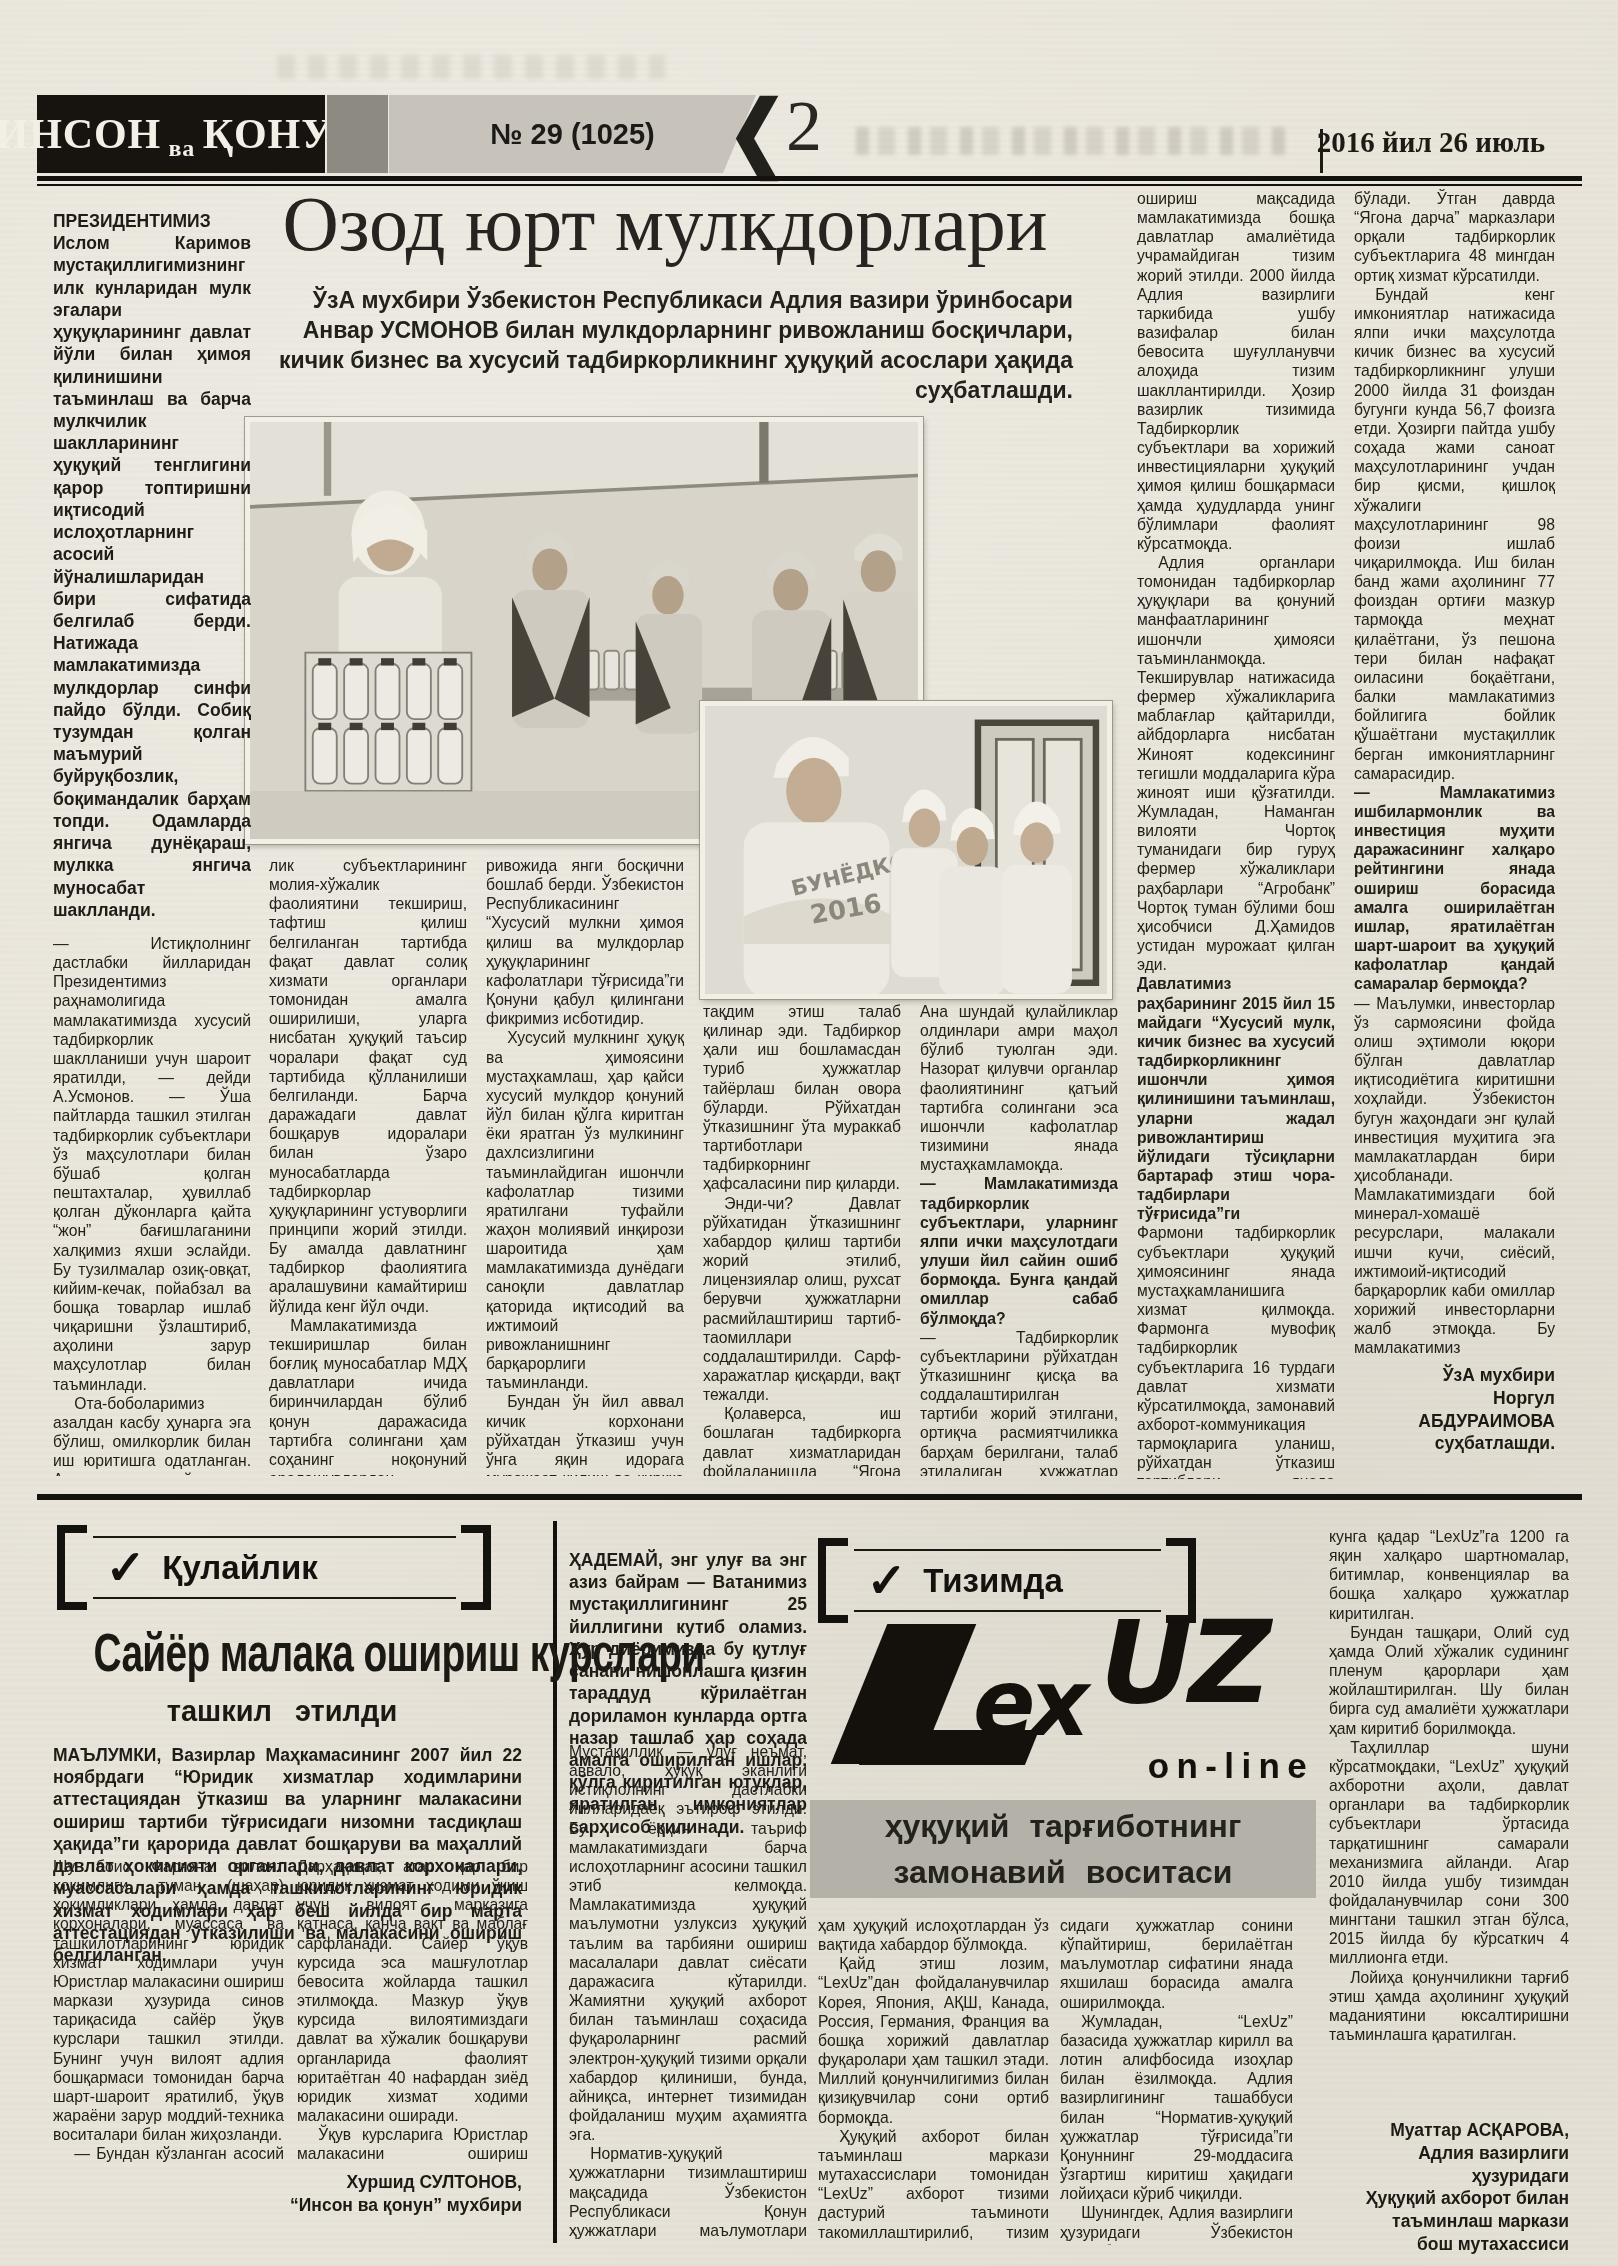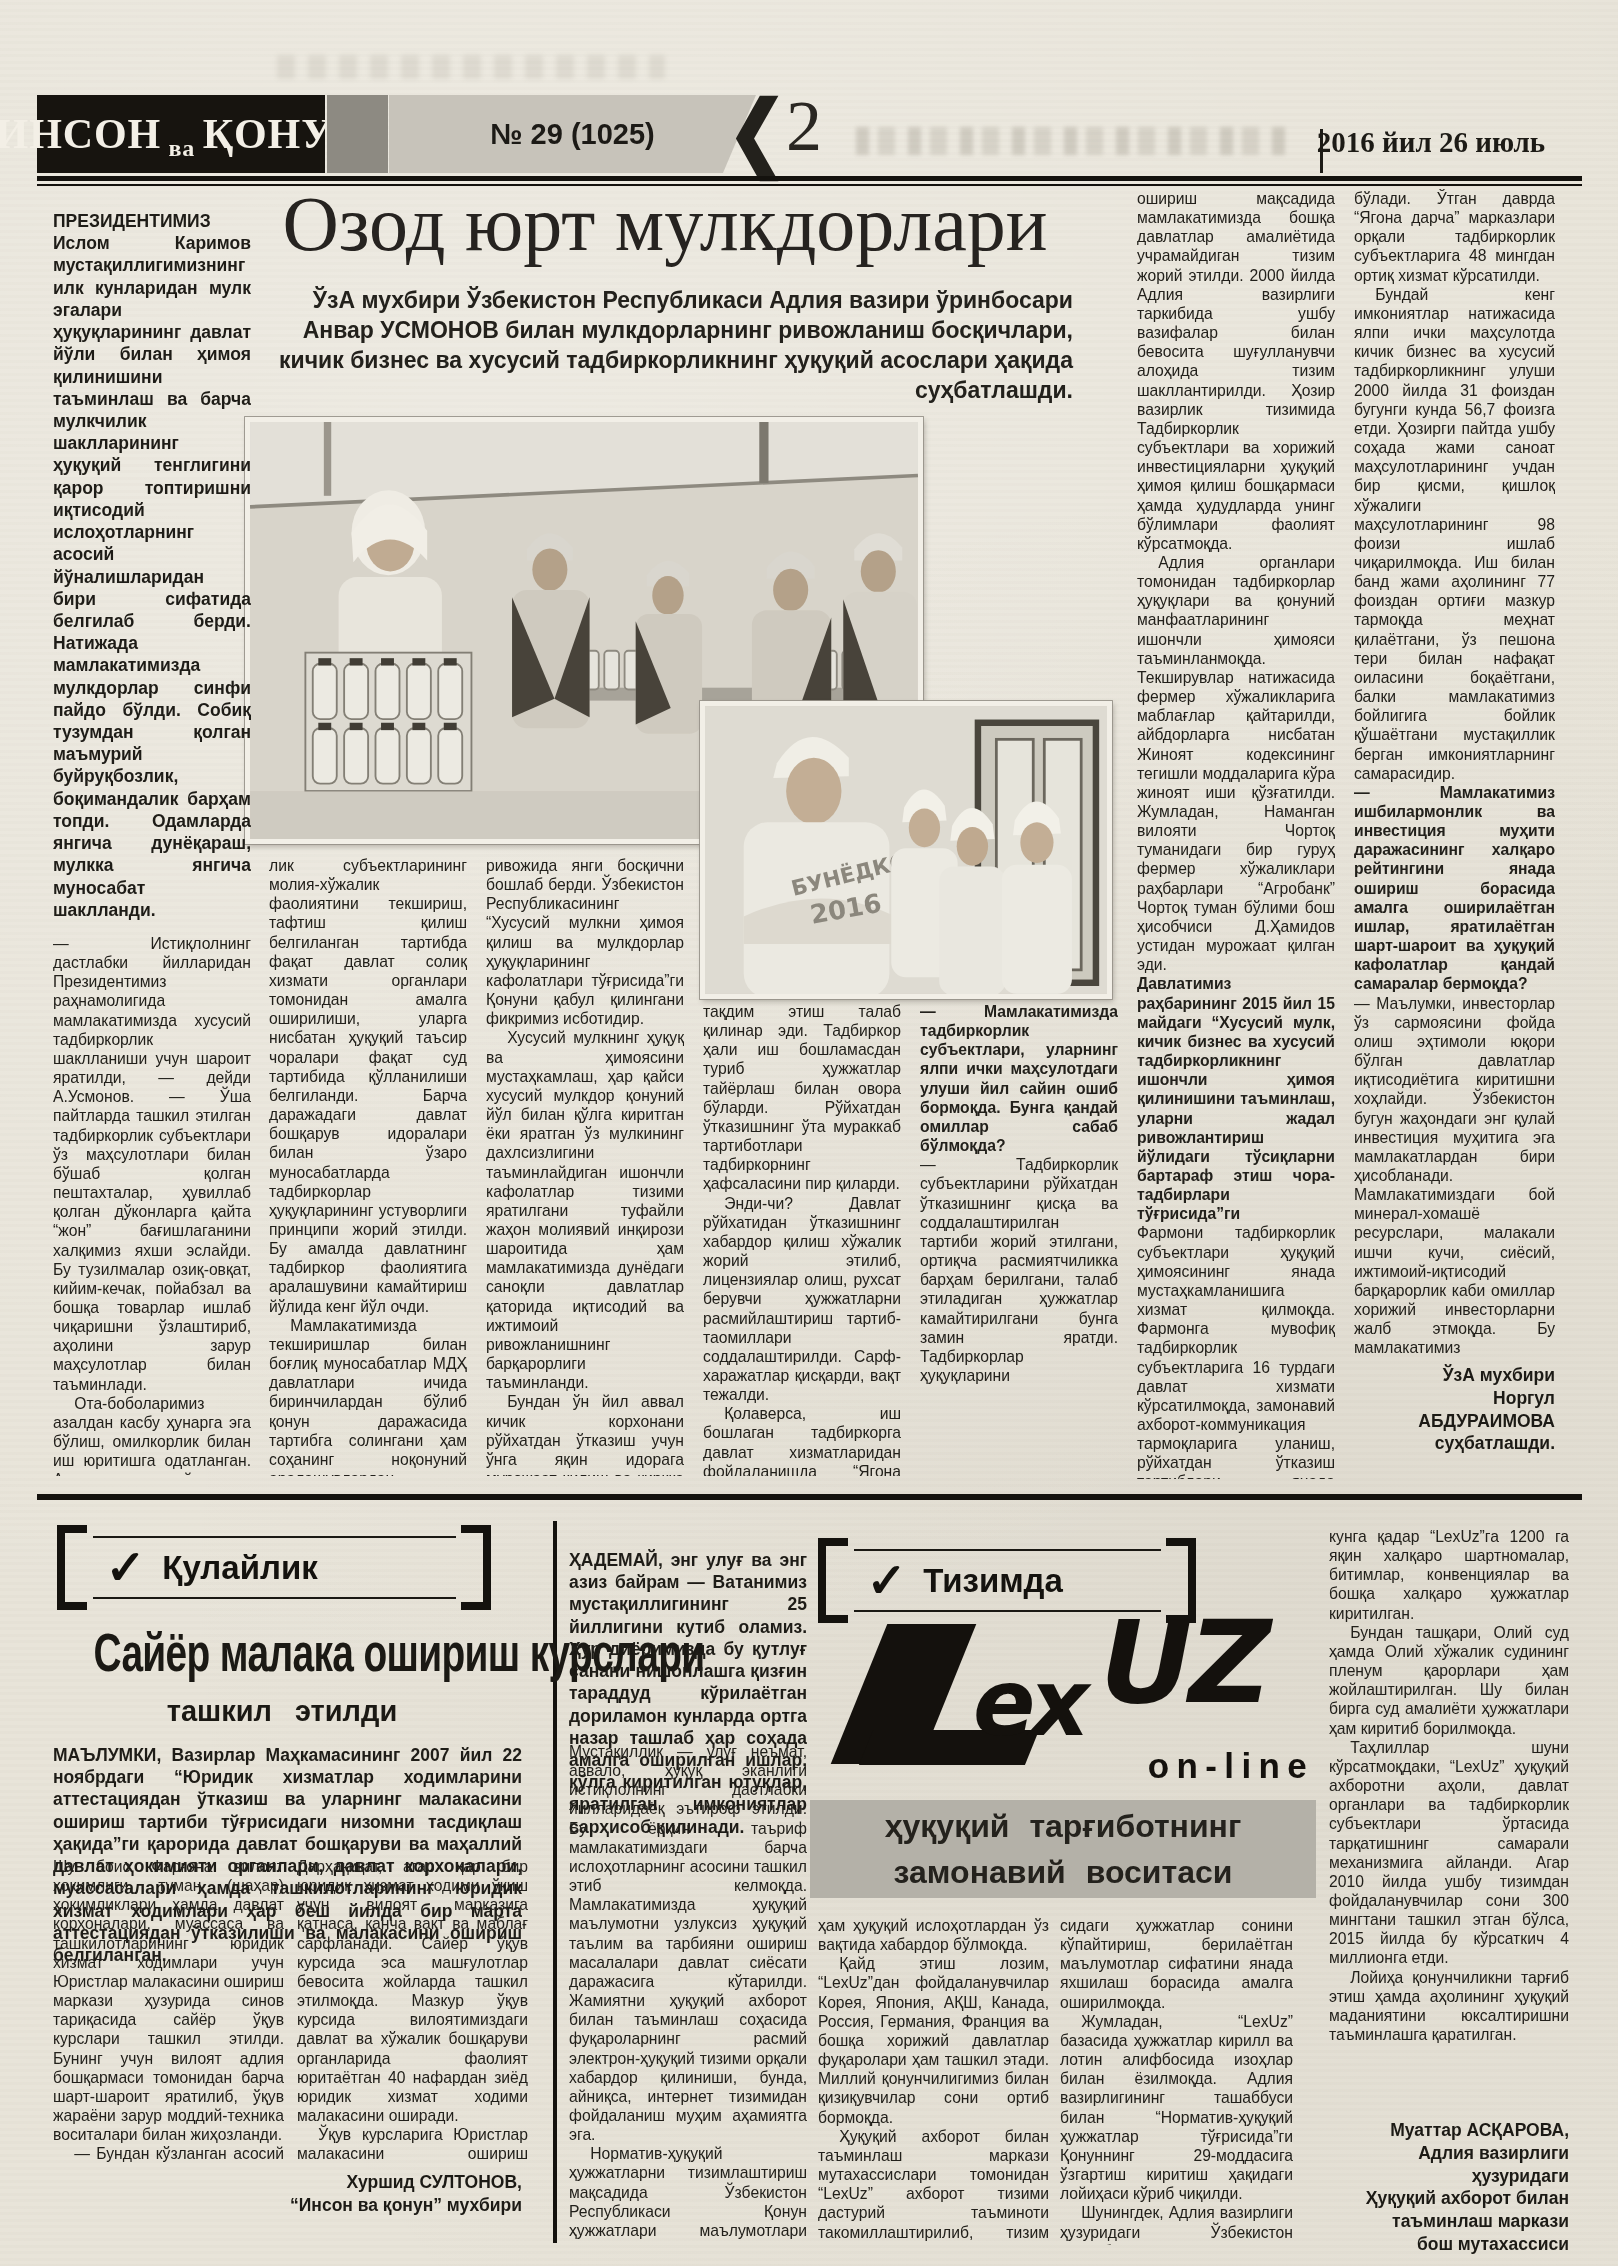--- a/index.html
+++ b/index.html
@@ -265,25 +265,28 @@
   <div class="abs col c3">
     <div>
         <p>ривожида янги босқични бошлаб берди. Ўзбекистон Республикасининг “Хусусий мулкни ҳимоя қилиш ва мулкдорлар ҳуқуқларининг кафолатлари тўғрисида”ги Қонуни қабул қилингани фикримиз исботидир.</p>
         <p>Хусусий мулкнинг ҳуқуқ ва ҳимоясини мустаҳкамлаш, ҳар қайси хусусий мулкдор қонуний йўл билан қўлга киритган ёки яратган ўз мулкининг дахлсизлигини таъминлайдиган ишончли кафолатлар тизими яратилгани туфайли жаҳон молиявий инқирози шароитида ҳам мамлакатимизда дунёдаги саноқли давлатлар қаторида иқтисодий ва ижтимоий ривожланишнинг барқарорлиги таъминланди.</p>
         <p>Бундан ўн йил аввал кичик корхонани рўйхатдан ўтказиш учун ўнга яқин идорага мурожаат қилиш ва қирққа яқин ҳужжатни</p>
       </div>
   </div>
   <div class="abs col c4">
     <div>
         <p>тақдим этиш талаб қилинар эди. Тадбиркор ҳали иш бошламасдан туриб ҳужжатлар тайёрлаш билан овора бўларди. Рўйхатдан ўтказишнинг ўта мураккаб тартиботлари тадбиркорнинг ҳафсаласини пир қиларди.</p>
-        <p>Энди-чи? Давлат рўйхатидан ўтказишнинг хабардор қилиш хўжалик жорий этилиб, лицензиялар олиш, рухсат берувчи ҳужжатларни расмийлаштириш тартиб-таомиллари соддалаштирилди. Сарф-харажатлар қисқарди, вақт тежалди.</p>
+        <p>Энди-чи? Давлат рўйхатидан ўтказишнинг хабардор қилиш тартиби жорий этилиб, лицензиялар олиш, рухсат берувчи ҳужжатларни расмийлаштириш тартиб-таомиллари соддалаштирилди. Сарф-харажатлар қисқарди, вақт тежалди.</p>
         <p>Қолаверса, иш бошлаган тадбиркорга давлат хизматларидан фойдаланишда “Ягона дарча” марказлари кўмак бермоқда. Ҳужжатлар сони уч бараваргача, муддатлари эса икки баробар қисқарди.</p>
       </div>
   </div>
   <div class="abs col c5">
+    <div>
+        <p>Ана шундай қулайликлар олдинлари амри маҳол бўлиб туюлган эди. Назорат қилувчи органлар фаолиятининг қатъий тартибга солингани эса ишончли кафолатлар тизимини янада мустаҳкамламоқда.</p>
+      </div>
     <div class="q">
         <p>— Мамлакатимизда тадбиркорлик субъектлари, уларнинг ялпи ички маҳсулотдаги улуши йил сайин ошиб бормоқда. Бунга қандай омиллар сабаб бўлмоқда?</p>
       </div>
     <div>
         <p>— Тадбиркорлик субъектларини рўйхатдан ўтказишнинг қисқа ва соддалаштирилган тартиби жорий этилгани, ортиқча расмиятчиликка барҳам берилгани, талаб этиладиган ҳужжатлар камайтирилгани бунга замин яратди. Тадбиркорлар ҳуқуқларини</p>
       </div>
   </div>
   <div class="abs col c6">
     <div>
         <p>ошириш мақсадида мамлакатимизда бошқа давлатлар амалиётида учрамайдиган тизим жорий этилди. 2000 йилда Адлия вазирлиги таркибида ушбу вазифалар билан бевосита шуғулланувчи алоҳида тизим шакллантирилди. Ҳозир вазирлик тизимида Тадбиркорлик субъектлари ва хорижий инвестицияларни ҳуқуқий ҳимоя қилиш бошқармаси ҳамда ҳудудларда унинг бўлимлари фаолият кўрсатмоқда.</p>

